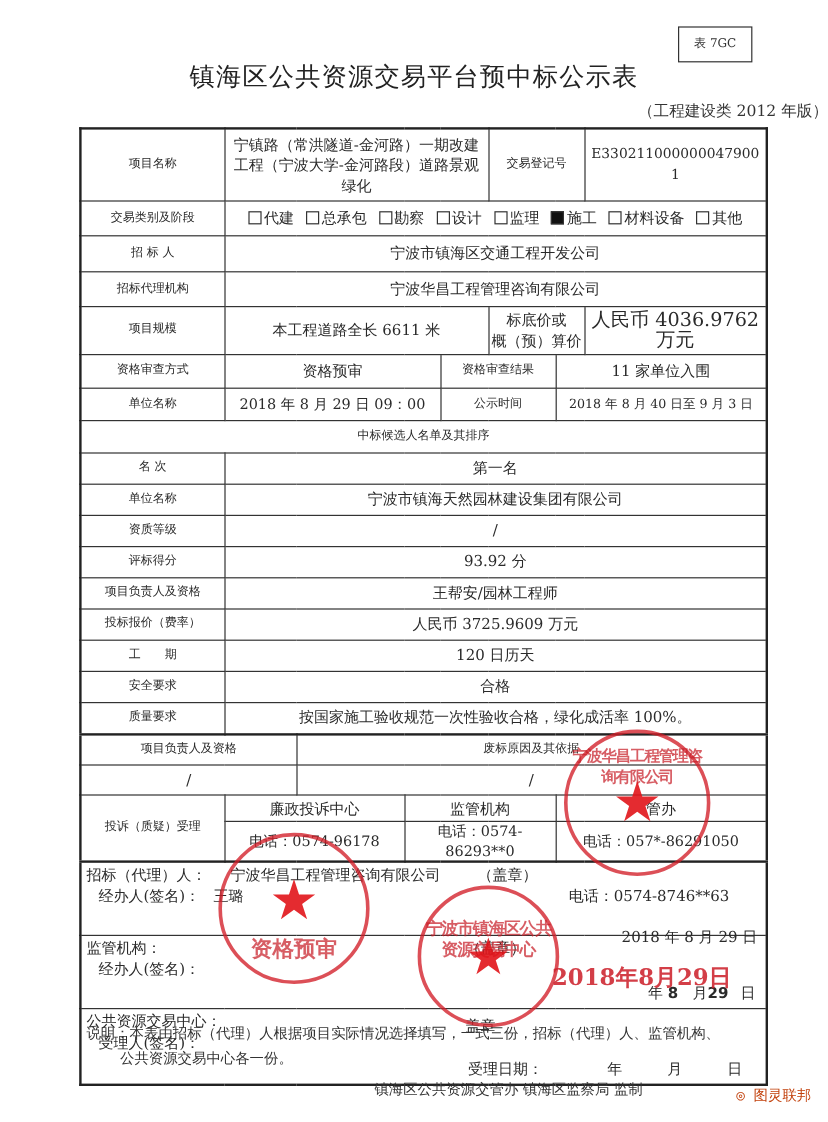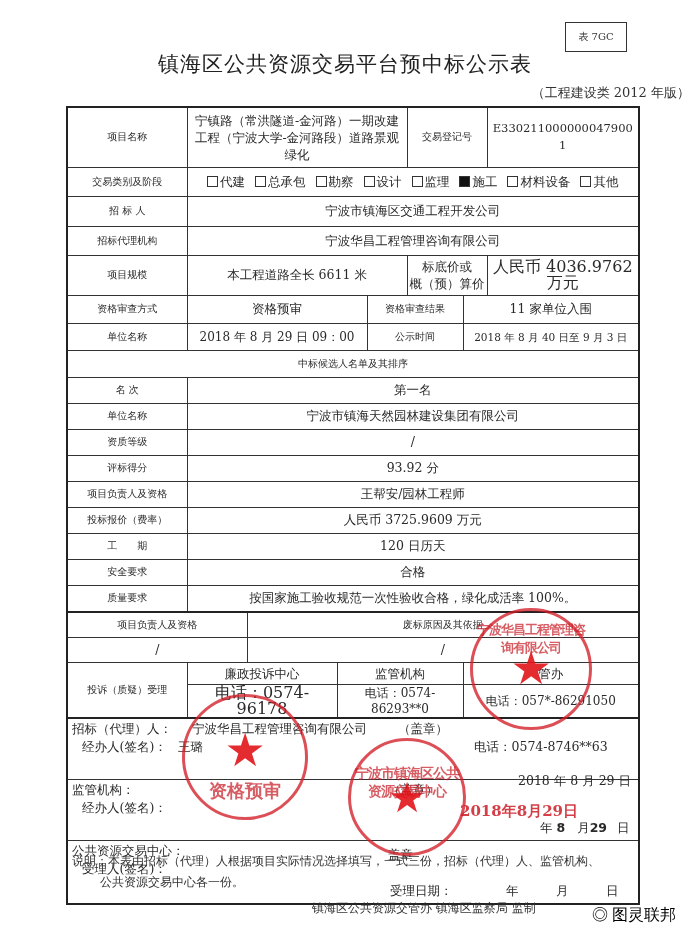--- a/index.html
+++ b/index.html
@@ -38,26 +38,26 @@
   td.left { text-align: left; padding-left: 6px; }
   .sig-block { position: relative; }
   .sig-line { position: absolute; font-size: 12.5px; white-space: nowrap; }
   .stamp {
     position: absolute; border-radius: 50%; border: 3px solid rgba(210,30,40,0.78);
     pointer-events: none;
   }
   .stamp .star { position: absolute; color: rgba(225,20,25,0.9); text-align: center; width: 100%; }
   .stamp .arc { position: absolute; color: rgba(200,30,40,0.72); font-weight: bold; text-align: center; width: 100%; }
   .stamp-date {
-    position: absolute; color: rgba(205,35,45,0.88); font-size: 15px; font-weight: bold;
+    position: absolute; color: rgba(205,35,45,0.88); font-size: 19px; font-weight: bold;
     font-family: "DejaVu Serif", serif;
   }
   .note { position: absolute; font-size: 12px; color: #333; }
   .footer-org { position: absolute; font-size: 12px; color: #333; }
-  .watermark { position: absolute; right: 14px; top: 905px; font-size: 16px; color: #000000; font-family: Liberation Serif, serif; }
+  .watermark { position: absolute; right: 14px; top: 905px; font-size: 12px; color: #c2410c; font-family: Liberation Mono, monospace; }
 </style>
 </head>
 <body>
 
 <div class="form-code">表 7GC</div>
 <div class="title">镇海区公共资源交易平台预中标公示表</div>
 <div class="subtitle">（工程建设类 2012 年版）</div>
 
 <table class="main">
   <colgroup>
@@ -177,21 +177,21 @@
     <td colspan="6">/</td>
   </tr>
 
   <tr style="height:22px">
     <td rowspan="2" class="lbl">投诉（质疑）受理</td>
     <td colspan="2">廉政投诉中心</td>
     <td colspan="3">监管机构</td>
     <td colspan="2">管办</td>
   </tr>
   <tr style="height:22px">
-    <td colspan="2" class="left" style="font-size:16px">电话：0574-96178</td>
+    <td colspan="2" class="left" style="font-size:12px">电话：0574-96178</td>
     <td colspan="3" class="left" style="font-size:12px">电话：0574-86293**0</td>
     <td colspan="2" class="left" style="font-size:12px">电话：057*-86291050</td>
   </tr>
 
   <tr style="height:60px; border-top:2px solid #222">
     <td colspan="8" class="sig-block" style="text-align:center">
       <div style="position:relative;height:60px">
         <span class="sig-line" style="left:2px;top:2px">招标（代理）人：</span>
         <span class="sig-line" style="left:122px;top:2px">宁波华昌工程管理咨询有限公司</span>
         <span class="sig-line" style="left:328px;top:2px">（盖章）</span>

